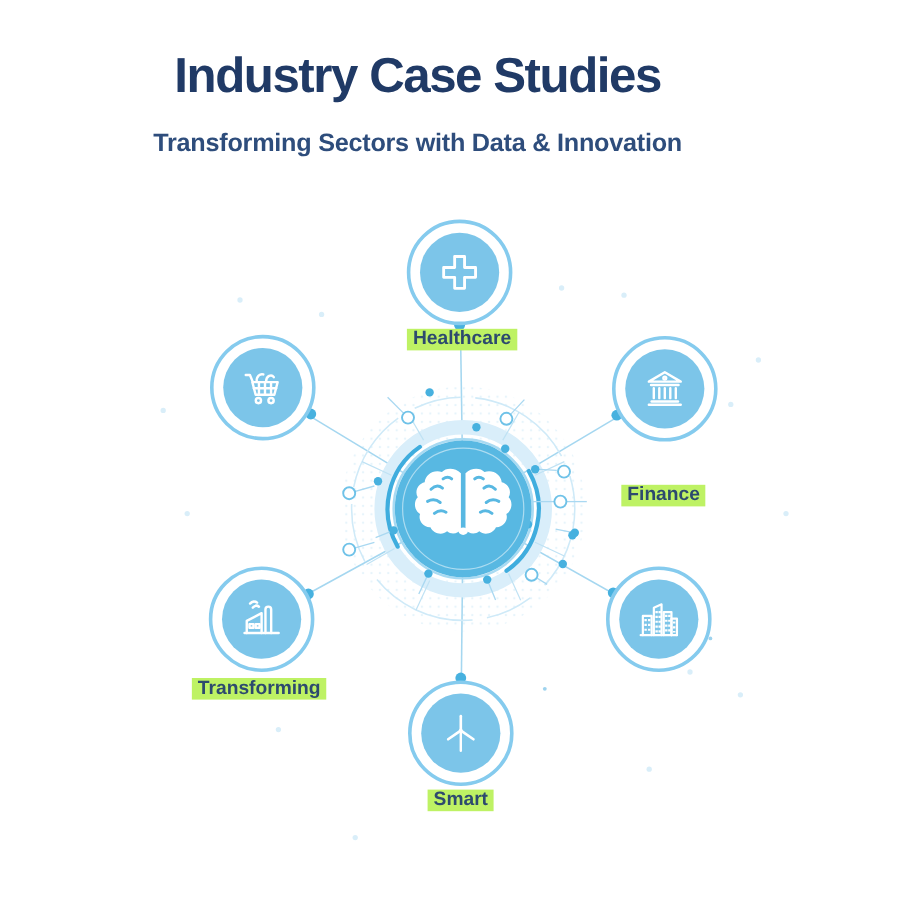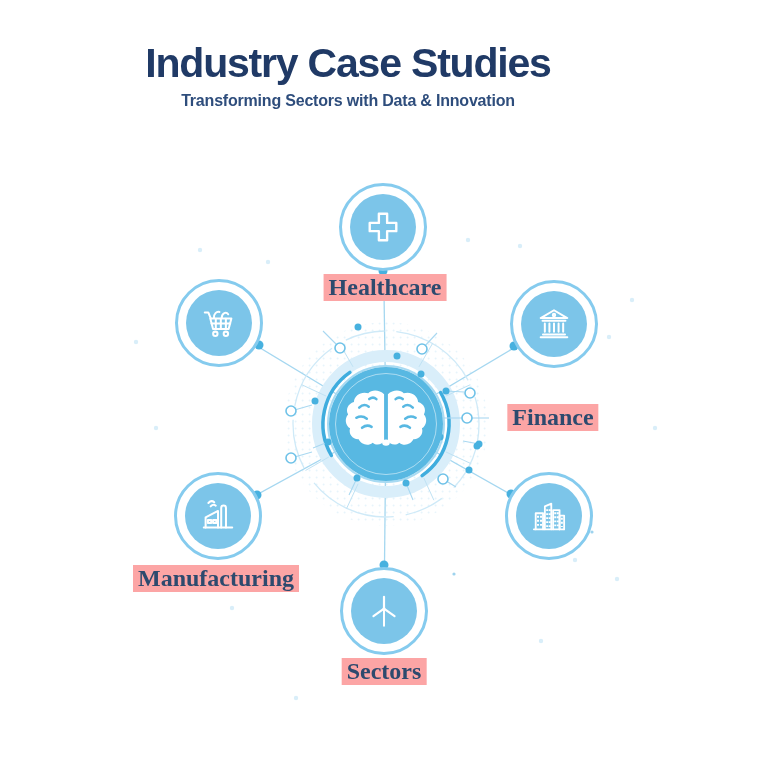--- a/index.html
+++ b/index.html
@@ -2,35 +2,35 @@
 <html><head>
 <meta charset="utf-8">
 <style>
   html,body{margin:0;padding:0;background:#fff;}
   .canvas{position:relative;width:696px;height:768px;background:#ffffff;overflow:hidden;
           font-family:"Liberation Sans",sans-serif;}
   .deco{position:absolute;left:0;top:0;}
   header{position:absolute;left:0;top:0;width:100%;}
   h1{position:absolute;top:42px;left:0;width:100%;margin:0;text-align:center;
      font-size:41px;font-weight:700;letter-spacing:-1.2px;color:#203a66;line-height:1.05;}
-  .subtitle{position:absolute;top:92px;left:0;width:100%;text-align:center;
-     font-size:16px;font-weight:700;letter-spacing:-0.2px;color:#2e4d7c;}
+  .subtitle{position:absolute;top:108px;left:0;width:100%;text-align:center;
+     font-size:21px;font-weight:700;letter-spacing:-0.2px;color:#2e4d7c;}
   .node{position:absolute;width:88px;height:88px;border-radius:50%;
         border:3px solid #85cbee;background:#ffffff;box-sizing:border-box;
         display:flex;align-items:center;justify-content:center;}
   .node-fill{width:66px;height:66px;border-radius:50%;background:#7cc5e9;
         display:flex;align-items:center;justify-content:center;}
   .node-fill svg{width:44px;height:44px;}
   .hub{position:absolute;left:329px;top:367px;width:114px;height:114px;border-radius:50%;
        background:#58b8e2;display:flex;align-items:center;justify-content:center;}
   .hub::after{content:"";position:absolute;inset:6px;border-radius:50%;
        border:1.5px solid rgba(255,255,255,0.5);}
   .hub svg{width:92px;height:92px;}
   .node-label{position:absolute;transform:translateX(-50%);white-space:nowrap;
-       font-size:24px;font-weight:600;color:#2d4a6e;background:#fca5a5;padding:0 5px;font-family:Liberation Serif, serif;}
+       font-size:16px;font-weight:600;color:#2d4a6e;background:#bef264;padding:0 5px;}
   .lbl-healthcare{left:385px;top:274px;}
   .lbl-finance{left:553px;top:370px;margin-top:34px;}
   .lbl-manufacturing{left:216px;top:565px;}
   .lbl-smartcities{left:548px;top:565px;}
   .lbl-retail{left:384px;top:658px;}
   .pos-healthcare{left:339px;top:183px;}
   .pos-ecommerce{left:175px;top:279px;}
   .pos-finance{left:510px;top:280px;}
   .pos-manufacturing{left:174px;top:472px;}
   .pos-smartcities{left:505px;top:472px;}
@@ -215,21 +215,21 @@
       <svg viewBox="0 0 48 48" fill="none" stroke="#fff" stroke-width="2.2" stroke-linecap="round" stroke-linejoin="round">
         <path d="M10.5 36.5V25.5L24 18.5v18"></path>
         <path d="M27.5 36.5V15.2c0-1.6 1.1-2.6 2.6-2.6s2.6 1 2.6 2.6v21.3"></path>
         <path d="M8.5 36.5h31"></path>
         <rect x="13" y="28.5" width="3.6" height="3.2"></rect>
         <rect x="18.6" y="28.5" width="3.6" height="3.2"></rect>
         <path d="M16 13.5c1.8-2 4-2.2 5.6-.8M13.5 9.8c2-2.2 4.6-2.4 6.4-.8"></path>
       </svg>
     </div>
   </div>
-  <div class="node-label lbl-manufacturing">Manufacturing</div>
+  <div class="node-label lbl-manufacturing">Transforming</div>
 
   <div class="node pos-smartcities">
     <div class="node-fill">
       <svg viewBox="0 0 48 48" fill="none" stroke="#fff" stroke-width="2" stroke-linecap="round" stroke-linejoin="round">
         <path d="M7.5 38.5h33"></path>
         <path d="M9.5 38.5V21h8v17.5"></path>
         <path d="M19.5 38.5V13.5l7-3v28"></path>
         <path d="M28.5 38.5V17.5h7v21"></path>
         <path d="M35.5 38.5V23.5h5v15"></path>
         <g stroke-width="2.2" stroke-dasharray="2 2.4" stroke-linecap="butt">
@@ -249,15 +249,15 @@
     <div class="node-fill">
       <svg viewBox="0 0 48 48" fill="none" stroke="#fff" stroke-width="2.4" stroke-linecap="round">
         <path d="M24 40V22" stroke-width="2.2"></path>
         <path d="M24 20.5V8.5"></path>
         <path d="M22.9 22.3L12.5 29.5"></path>
         <path d="M25.1 22.3l10.4 7.2"></path>
         <circle cx="24" cy="21.5" r="1.7" fill="#fff" stroke="none"></circle>
       </svg>
     </div>
   </div>
-  <div class="node-label lbl-retail">Sectors</div>
+  <div class="node-label lbl-retail">Smart</div>
 
 </div>
 
 </body></html>

